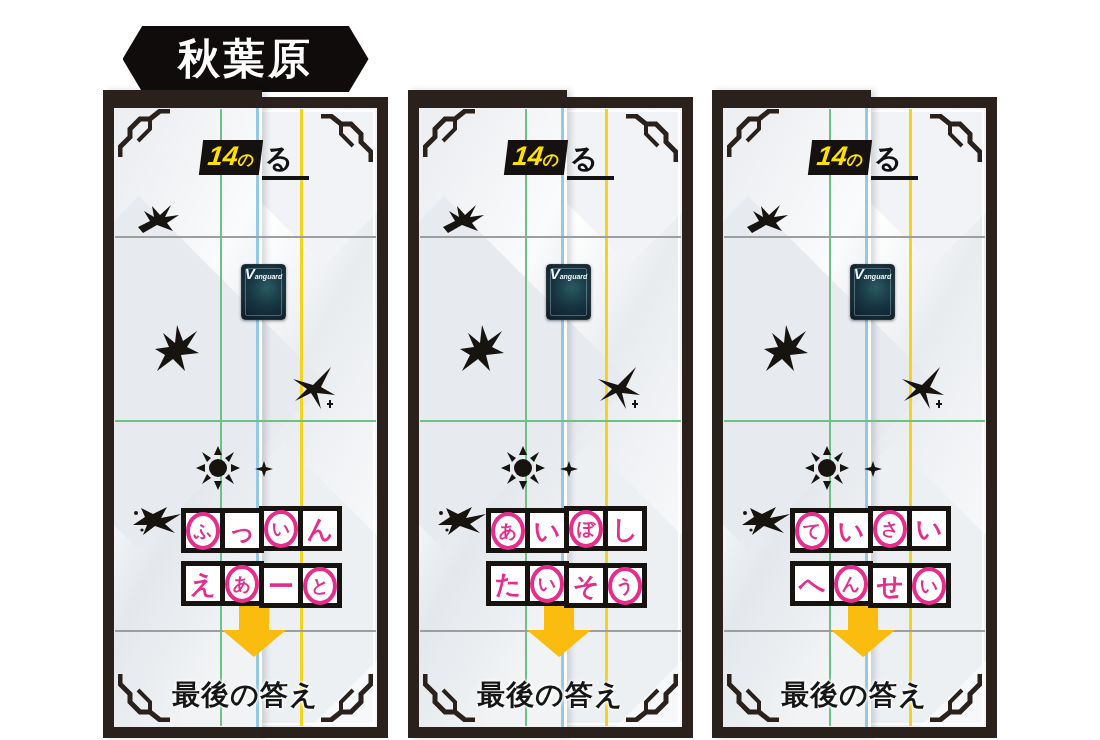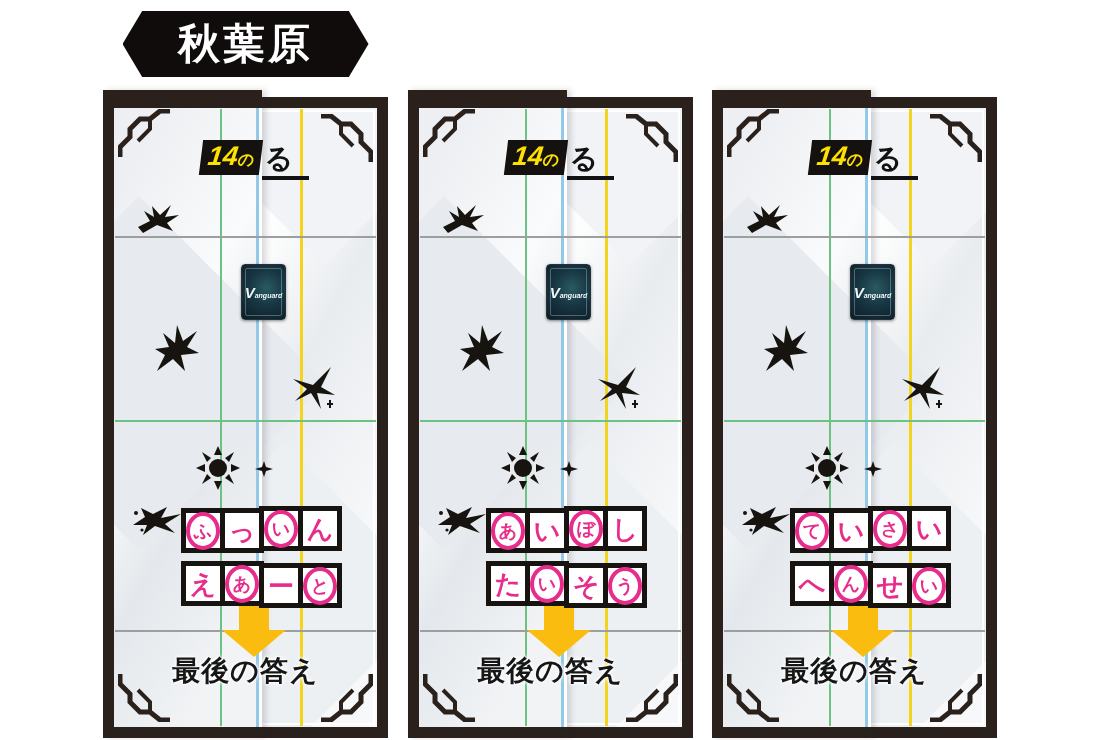--- a/index.html
+++ b/index.html
@@ -1,21 +1,21 @@
 <!DOCTYPE html>
 <html style="--banner_bg: #0f0c0b; --banner_text: #ffffff; --frame: #2b211c; --ink: #17130f; --line_green: #6cc283; --line_blue: #92c9e8; --line_yellow: #f2d41d; --line_gray: #9c9ea0; --accent_pink: #e72d8b; --accent_yellow: #ffe100; --arrow: #fbbc10; --card_bg: #101c26;"><head>
 <meta charset="utf-8">
 <style>
   html,body{margin:0;padding:0;background:#fff;}
   body{width:1100px;height:740px;overflow:hidden;font-family:"Liberation Sans","DejaVu Sans",sans-serif;}
   .stage{position:relative;width:1100px;height:740px;background:#fff;}
   .column{position:absolute;top:0;width:285px;height:740px;}
 
   
-  .banner{position:relative;margin:11px auto 0;width:246px;height:66px;background:var(--banner_bg);
+  .banner{position:relative;margin:26px auto 0;width:246px;height:66px;background:var(--banner_bg);
     clip-path:polygon(8% 0,92% 0,100% 50%,92% 100%,8% 100%,0 50%);
     display:flex;align-items:center;justify-content:center;}
   .banner-text{color:var(--banner_text);font-size:42px;font-weight:bold;letter-spacing:3px;line-height:1;}
 
   
   .playmat{position:absolute;top:97px;left:0;width:285px;height:641px;background:var(--frame);}
   .mat-surface{position:absolute;inset:11px;overflow:hidden;
     background:linear-gradient(118deg,#f2f4f6 8%,#ffffff 36%,#e9ecef 55%,#f7f8fa 82%);}
   .facet{position:absolute;background:#e7eaee;transform:rotate(45deg);}
   .facet.f1{width:250px;height:250px;left:-90px;top:150px;}
@@ -59,21 +59,21 @@
   .step-box{display:inline-block;background:#151110;transform:skewX(-7deg);padding:1px 7px 3px 7px;vertical-align:top;}
   .step-num{font-size:27px;font-weight:bold;font-style:italic;color:var(--accent_yellow);letter-spacing:0;}
   .step-no{font-size:16px;font-weight:bold;color:var(--accent_yellow);}
   .step-kana{display:inline-block;font-size:28px;font-weight:bold;color:#121212;margin-left:3px;vertical-align:top;}
   .step-underline{position:absolute;left:61px;top:36px;width:47px;height:4px;background:#121212;}
 
   
   .card{position:absolute;left:138px;top:167px;width:43px;height:54px;border-radius:4px;z-index:6;
     background:radial-gradient(circle at 58% 42%,#2a5a62 0%,#173642 45%,#0d1b26 100%);
     box-shadow:0 1px 3px rgba(0,0,0,.45);border:1px solid #26323a;
-    display:flex;align-items:center;justify-content:center;}
+    display:flex;align-items:flex-start;justify-content:center;}
   .card-inner{position:absolute;inset:3px;border:1px solid rgba(190,220,230,.35);border-radius:2px;}
   .card-logo{font-style:italic;font-weight:bold;color:#eef6f9;font-size:7px;letter-spacing:0;}
   .card-logo::first-letter{font-size:15px;}
 
   
   .kana-row{position:absolute;left:78px;display:flex;z-index:7;}
   .kana-row.r1{top:411px;}
   .kana-row.r2{top:464px;}
   .kana-unit{display:flex;border:5px solid #171310;background:#171310;}
   .kana-unit + .kana-unit{margin-left:-5px;}
@@ -81,21 +81,21 @@
   .cell{width:34px;height:35px;background:#ffffff;display:flex;align-items:center;justify-content:center;}
   .char{font-size:26px;font-weight:bold;color:var(--accent_pink);line-height:1;}
   .char[data-circled="true"]{width:30px;height:30px;border:4px solid var(--accent_pink);border-radius:50%;
     display:flex;align-items:center;justify-content:center;font-size:18px;}
 
   
   .arrow{position:absolute;left:119px;top:508px;width:64px;height:52px;z-index:6;}
   .arrow-shaft{position:absolute;left:17px;top:0;width:30px;height:25px;background:var(--arrow);}
   .arrow-head{position:absolute;left:0;top:25px;width:0;height:0;
     border-left:32px solid transparent;border-right:32px solid transparent;border-top:27px solid var(--arrow);}
-  .final{position:absolute;left:0;right:0;top:555px;text-align:center;z-index:7;
+  .final{position:absolute;left:0;right:0;top:579px;text-align:center;z-index:7;
     font-size:28px;font-weight:bold;color:#161616;letter-spacing:1px;
     text-shadow:0 0 3px #fff,0 0 3px #fff,0 0 5px #fff;}
 </style>
 </head>
 <body>
 
 <div class="stage">
 
   <section class="column" style="left:103px">
     <div class="banner">

